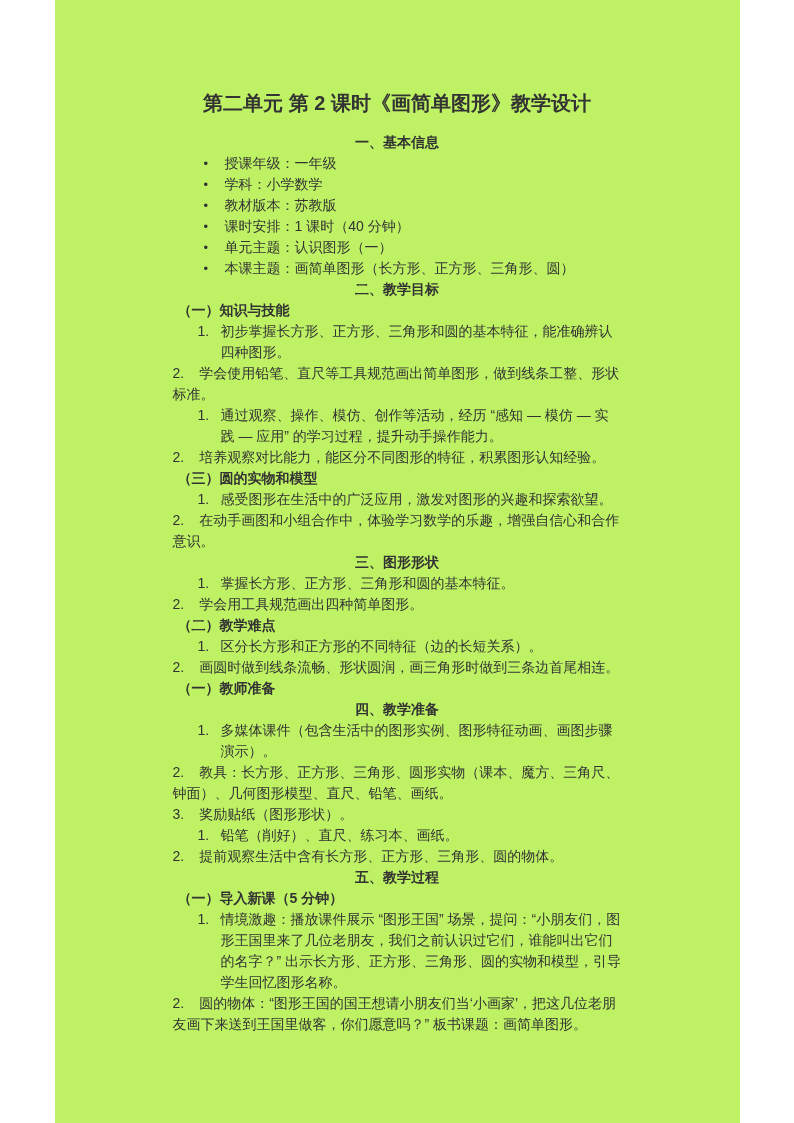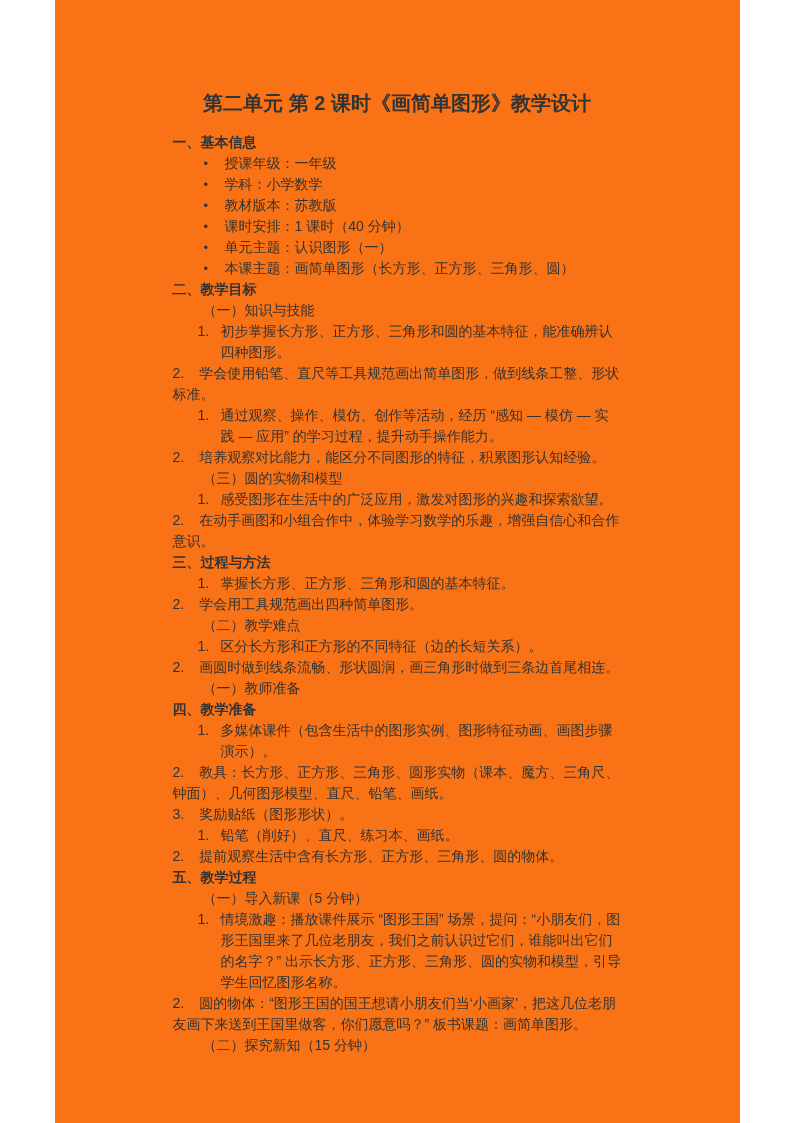--- a/index.html
+++ b/index.html
@@ -1,39 +1,39 @@
 <!DOCTYPE html>
 <html><head>
 <meta charset="utf-8">
 <style>
   html,body{margin:0;padding:0;background:#ffffff;}
   .page{
     position:relative;
     width:685px;height:1123px;
     box-sizing:border-box;
     margin:0 auto;
-    background:#f97316;
+    background:#bef264;
     padding:90px 118px 0 118px;
     font-family:"Liberation Sans","DejaVu Sans",sans-serif;
     color:#333333;
     font-size:14px;
     line-height:21px;
     overflow:hidden;
   }
   .doc-title{
     font-size:20px;
     font-weight:bold;
     line-height:26px;
     text-align:center;
     margin:0 0 16px 0;
     color:#333333;
   }
   .line{position:relative;}
-  .h1{font-weight:bold;}
-  .h2{font-weight:normal;padding-left:5px;margin-left:25px;}
+  .h1{font-weight:bold;text-align:center;}
+  .h2{font-weight:bold;padding-left:5px;}
   .bullet{padding-left:52px;}
   .bullet .marker{position:absolute;left:31px;top:0;font-size:13px;}
   .li1{padding-left:48px;}
   .li1 .num{position:absolute;left:25px;top:0;}
   .li2 .num{margin-right:15px;}
   strong{font-weight:normal;}
 </style>
 </head>
 <body>
 
@@ -49,32 +49,31 @@
       <div class="line bullet"><span class="marker">•</span>本课主题：画简单图形（长方形、正方形、三角形、圆）</div>
       <div class="line h1">二、教学目标</div>
       <div class="line h2">（一）知识与技能</div>
       <div class="line li1"><span class="num">1.</span>初步掌握长方形、正方形、三角形和圆的基本特征，能准确辨认四种图形。</div>
       <div class="line li2"><span class="num">2.</span>学会使用铅笔、直尺等工具规范画出简单图形，做到线条工整、形状标准。</div>
       <div class="line li1"><span class="num">1.</span>通过观察、操作、模仿、创作等活动，经历 “感知 — 模仿 — 实践 — 应用” 的学习过程，提升动手操作能力。</div>
       <div class="line li2"><span class="num">2.</span>培养观察对比能力，能区分不同图形的特征，积累图形认知经验。</div>
       <div class="line h2">（三）圆的实物和模型</div>
       <div class="line li1"><span class="num">1.</span>感受图形在生活中的广泛应用，激发对图形的兴趣和探索欲望。</div>
       <div class="line li2"><span class="num">2.</span>在动手画图和小组合作中，体验学习数学的乐趣，增强自信心和合作意识。</div>
-      <div class="line h1">三、过程与方法</div>
+      <div class="line h1">三、图形形状</div>
       <div class="line li1"><span class="num">1.</span>掌握长方形、正方形、三角形和圆的基本特征。</div>
       <div class="line li2"><span class="num">2.</span>学会用工具规范画出四种简单图形。</div>
       <div class="line h2">（二）教学难点</div>
       <div class="line li1"><span class="num">1.</span>区分长方形和正方形的不同特征（边的长短关系）。</div>
       <div class="line li2"><span class="num">2.</span>画圆时做到线条流畅、形状圆润，画三角形时做到三条边首尾相连。</div>
       <div class="line h2">（一）教师准备</div>
       <div class="line h1">四、教学准备</div>
       <div class="line li1"><span class="num">1.</span>多媒体课件（包含生活中的图形实例、图形特征动画、画图步骤演示）。</div>
       <div class="line li2"><span class="num">2.</span>教具：长方形、正方形、三角形、圆形实物（课本、魔方、三角尺、钟面）、几何图形模型、直尺、铅笔、画纸。</div>
       <div class="line li2"><span class="num">3.</span>奖励贴纸（图形形状）。</div>
       <div class="line li1"><span class="num">1.</span>铅笔（削好）、直尺、练习本、画纸。</div>
       <div class="line li2"><span class="num">2.</span>提前观察生活中含有长方形、正方形、三角形、圆的物体。</div>
       <div class="line h1">五、教学过程</div>
       <div class="line h2">（一）导入新课（5 分钟）</div>
       <div class="line li1"><span class="num">1.</span><strong>情境激趣</strong>：播放课件展示 “图形王国” 场景，提问：“小朋友们，图形王国里来了几位老朋友，我们之前认识过它们，谁能叫出它们的名字？” 出示长方形、正方形、三角形、圆的实物和模型，引导学生回忆图形名称。</div>
       <div class="line li2"><span class="num">2.</span><strong>圆的物体</strong>：“图形王国的国王想请小朋友们当‘小画家’，把这几位老朋友画下来送到王国里做客，你们愿意吗？” 板书课题：画简单图形。</div>
-      <div class="line h2">（二）探究新知（15 分钟）</div>
     </div>
 </div>
 
 </body></html>

